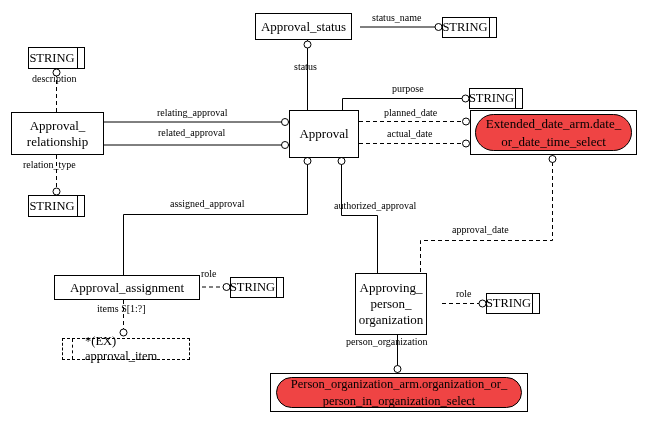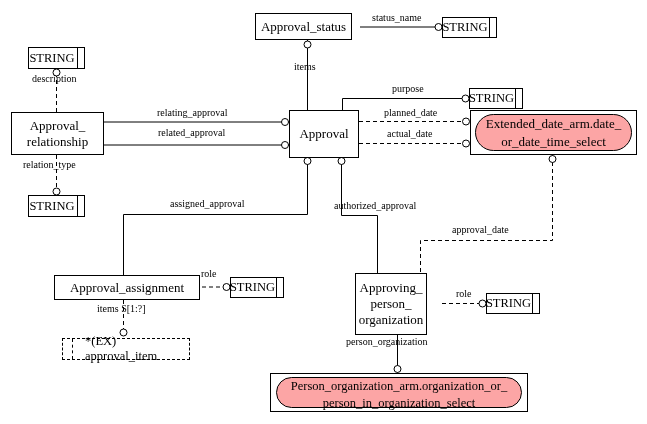--- a/index.html
+++ b/index.html
@@ -33,22 +33,22 @@
     font-size:12.5px; padding-left:22px;
   }
   .dashedbox .innerline {
     position:absolute; top:0; bottom:0; left:9px; width:0;
     border-left:1px dashed #000;
   }
   .souter {
     position:absolute; box-sizing:border-box; border:1px solid #000; background:#fff;
   }
   .sinner {
-    position:absolute; border:1px solid #000; background:#fca5a5;
-    display:flex; flex-direction:column; align-items:center; 
+    position:absolute; border:1px solid #000; background:#ef4444;
+    display:flex; flex-direction:column; align-items:center; justify-content:center;
     text-align:center; line-height:1.35;
   }
   .sinner.ext { left:4px; right:4px; top:3px; bottom:3px; border-radius:19px; font-size:13px; }
   .sinner.per { left:5px; right:5px; top:3px; bottom:3px; border-radius:16px; font-size:12.5px; }
   .lab { position:absolute; font-size:10px; white-space:nowrap; }
 </style>
 </head>
 <body>
 
 <div class="stage">
@@ -157,21 +157,21 @@
     <span class="dbl"></span>
     <span>STRING</span>
   </div>
 
   <div class="sbox" style="left:486px;top:293px;width:54px;height:21px">
     <span class="dbl"></span>
     <span>STRING</span>
   </div>
 
   <span class="lab" style="left:372px;top:12px">status_name</span>
-  <span class="lab" style="left:294px;top:61px">items</span>
+  <span class="lab" style="left:294px;top:61px">status</span>
   <span class="lab" style="left:32px;top:73px">description</span>
   <span class="lab" style="left:157px;top:107px">relating_approval</span>
   <span class="lab" style="left:158px;top:127px">related_approval</span>
   <span class="lab" style="left:23px;top:159px">relation_type</span>
   <span class="lab" style="left:392px;top:83px">purpose</span>
   <span class="lab" style="left:384px;top:107px">planned_date</span>
   <span class="lab" style="left:387px;top:128px">actual_date</span>
   <span class="lab" style="left:170px;top:198px">assigned_approval</span>
   <span class="lab" style="left:334px;top:200px">authorized_approval</span>
   <span class="lab" style="left:452px;top:224px">approval_date</span>

